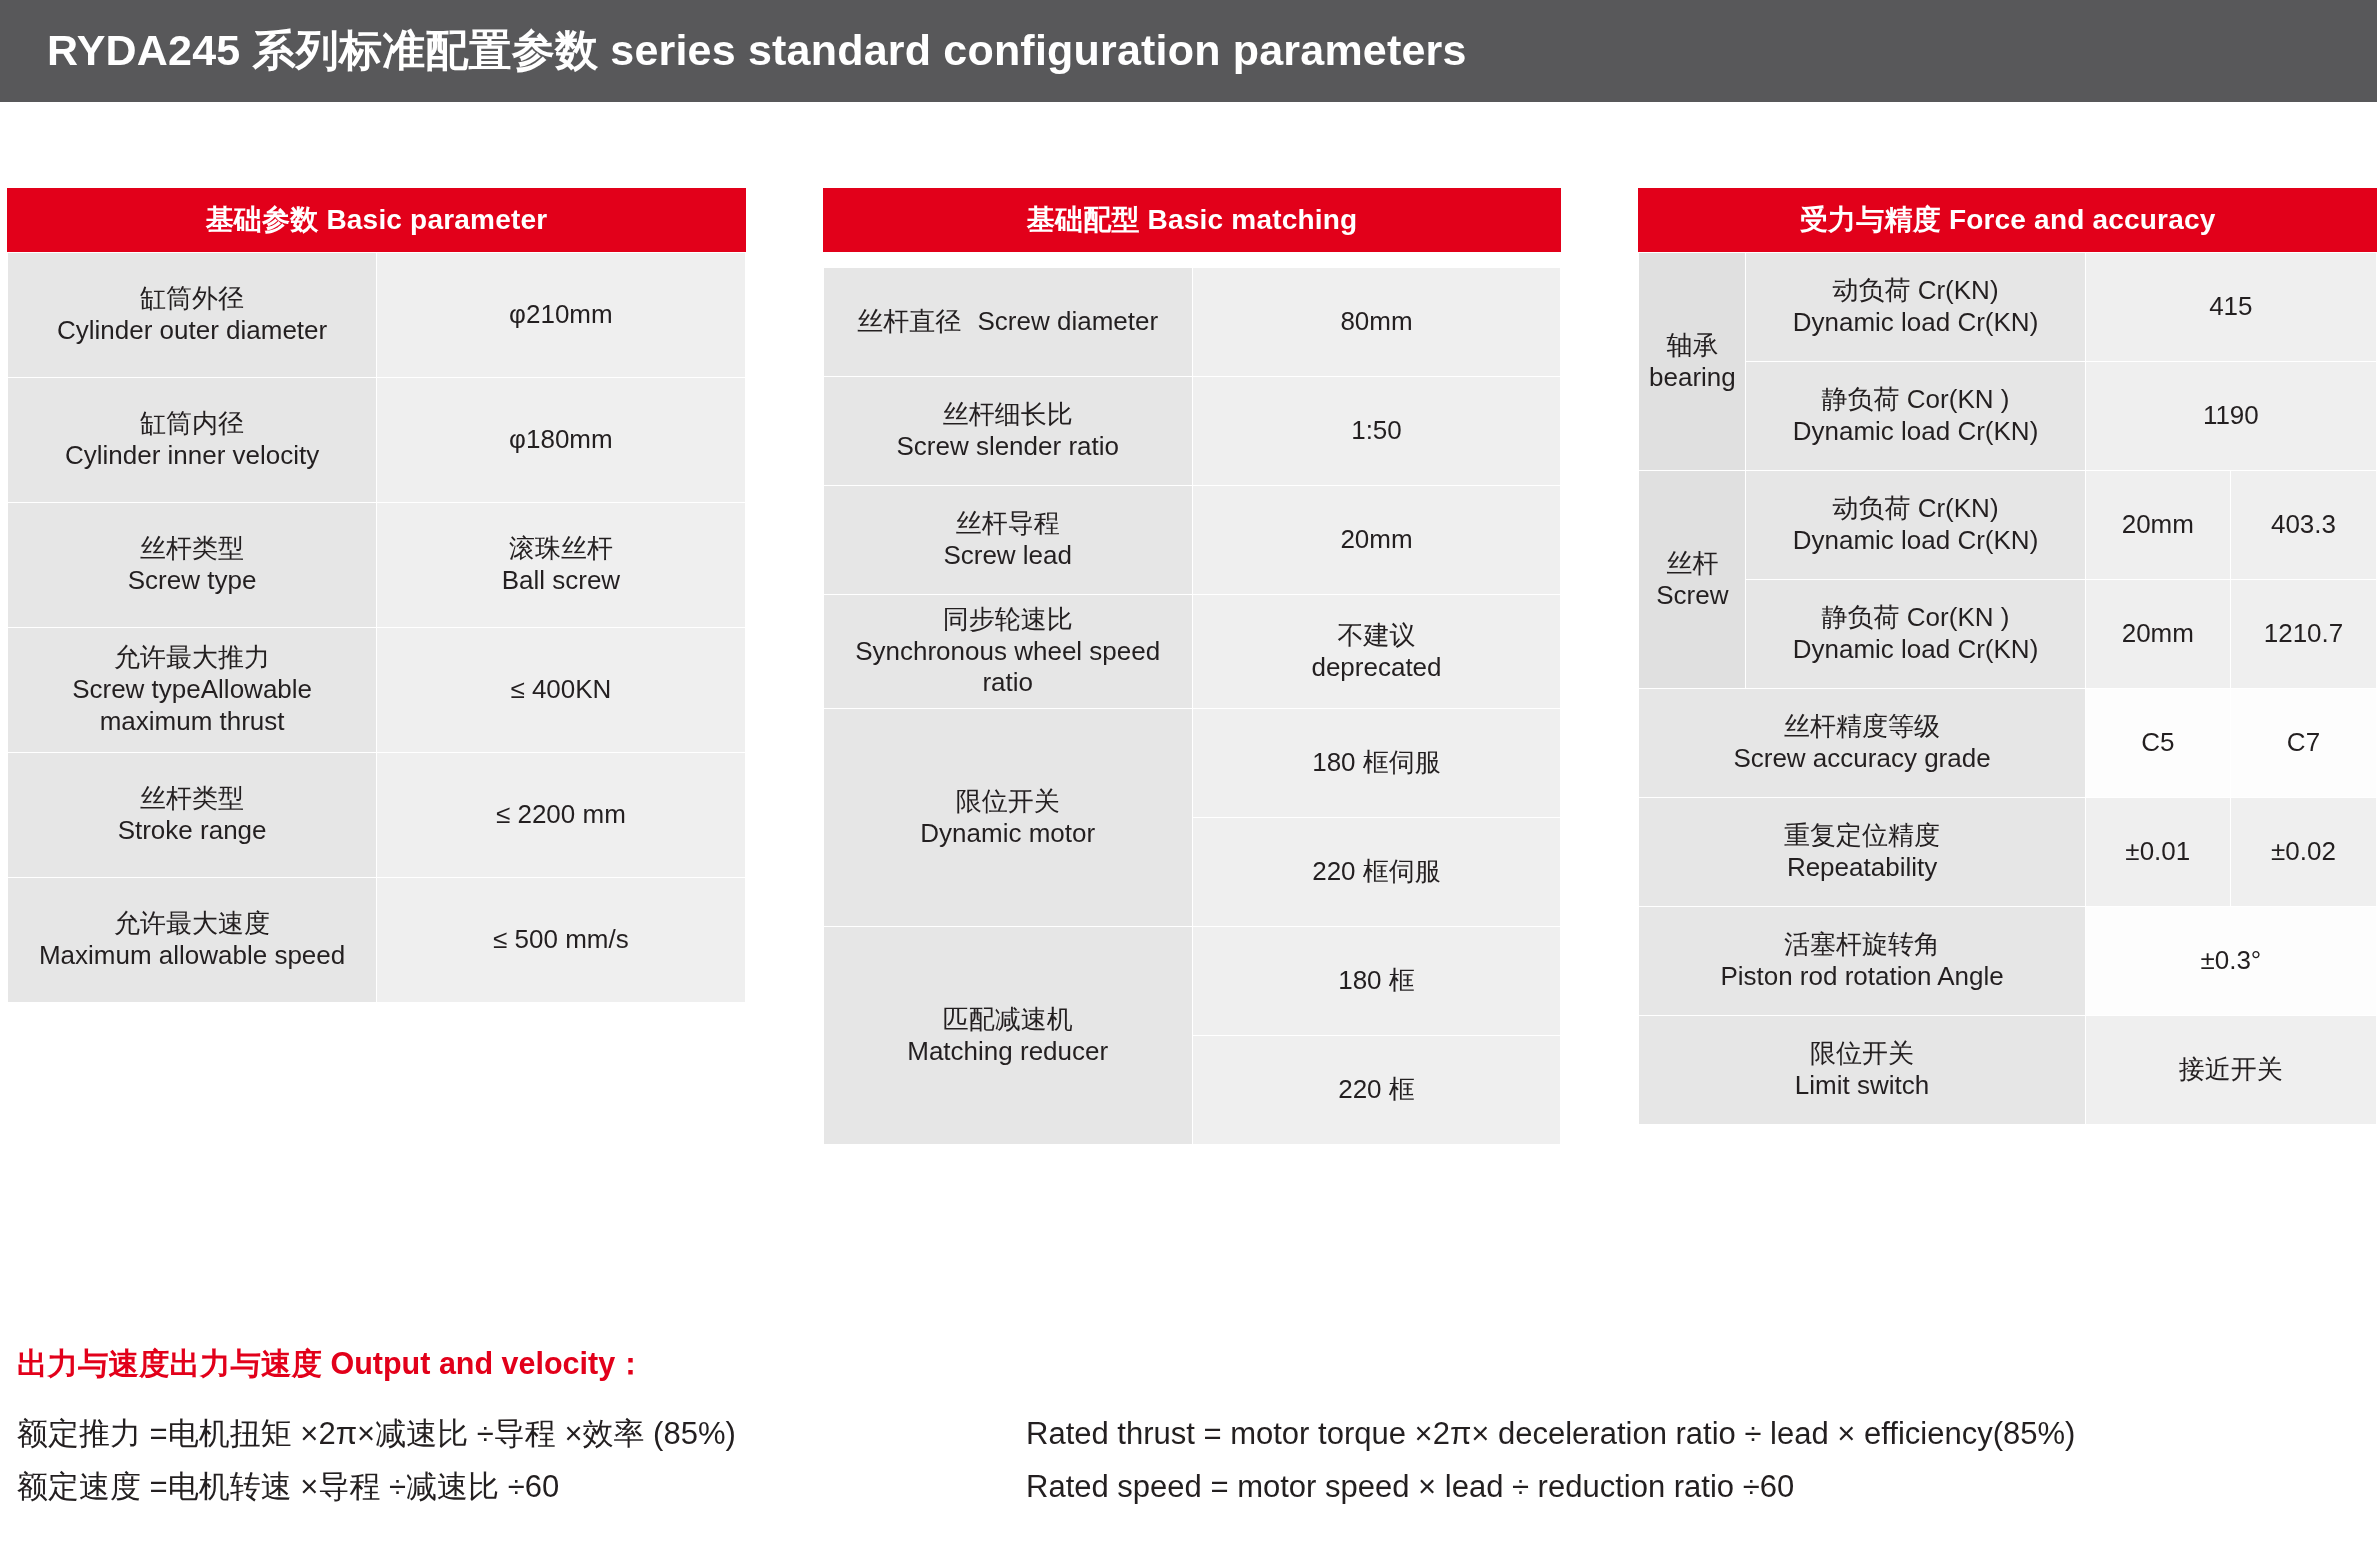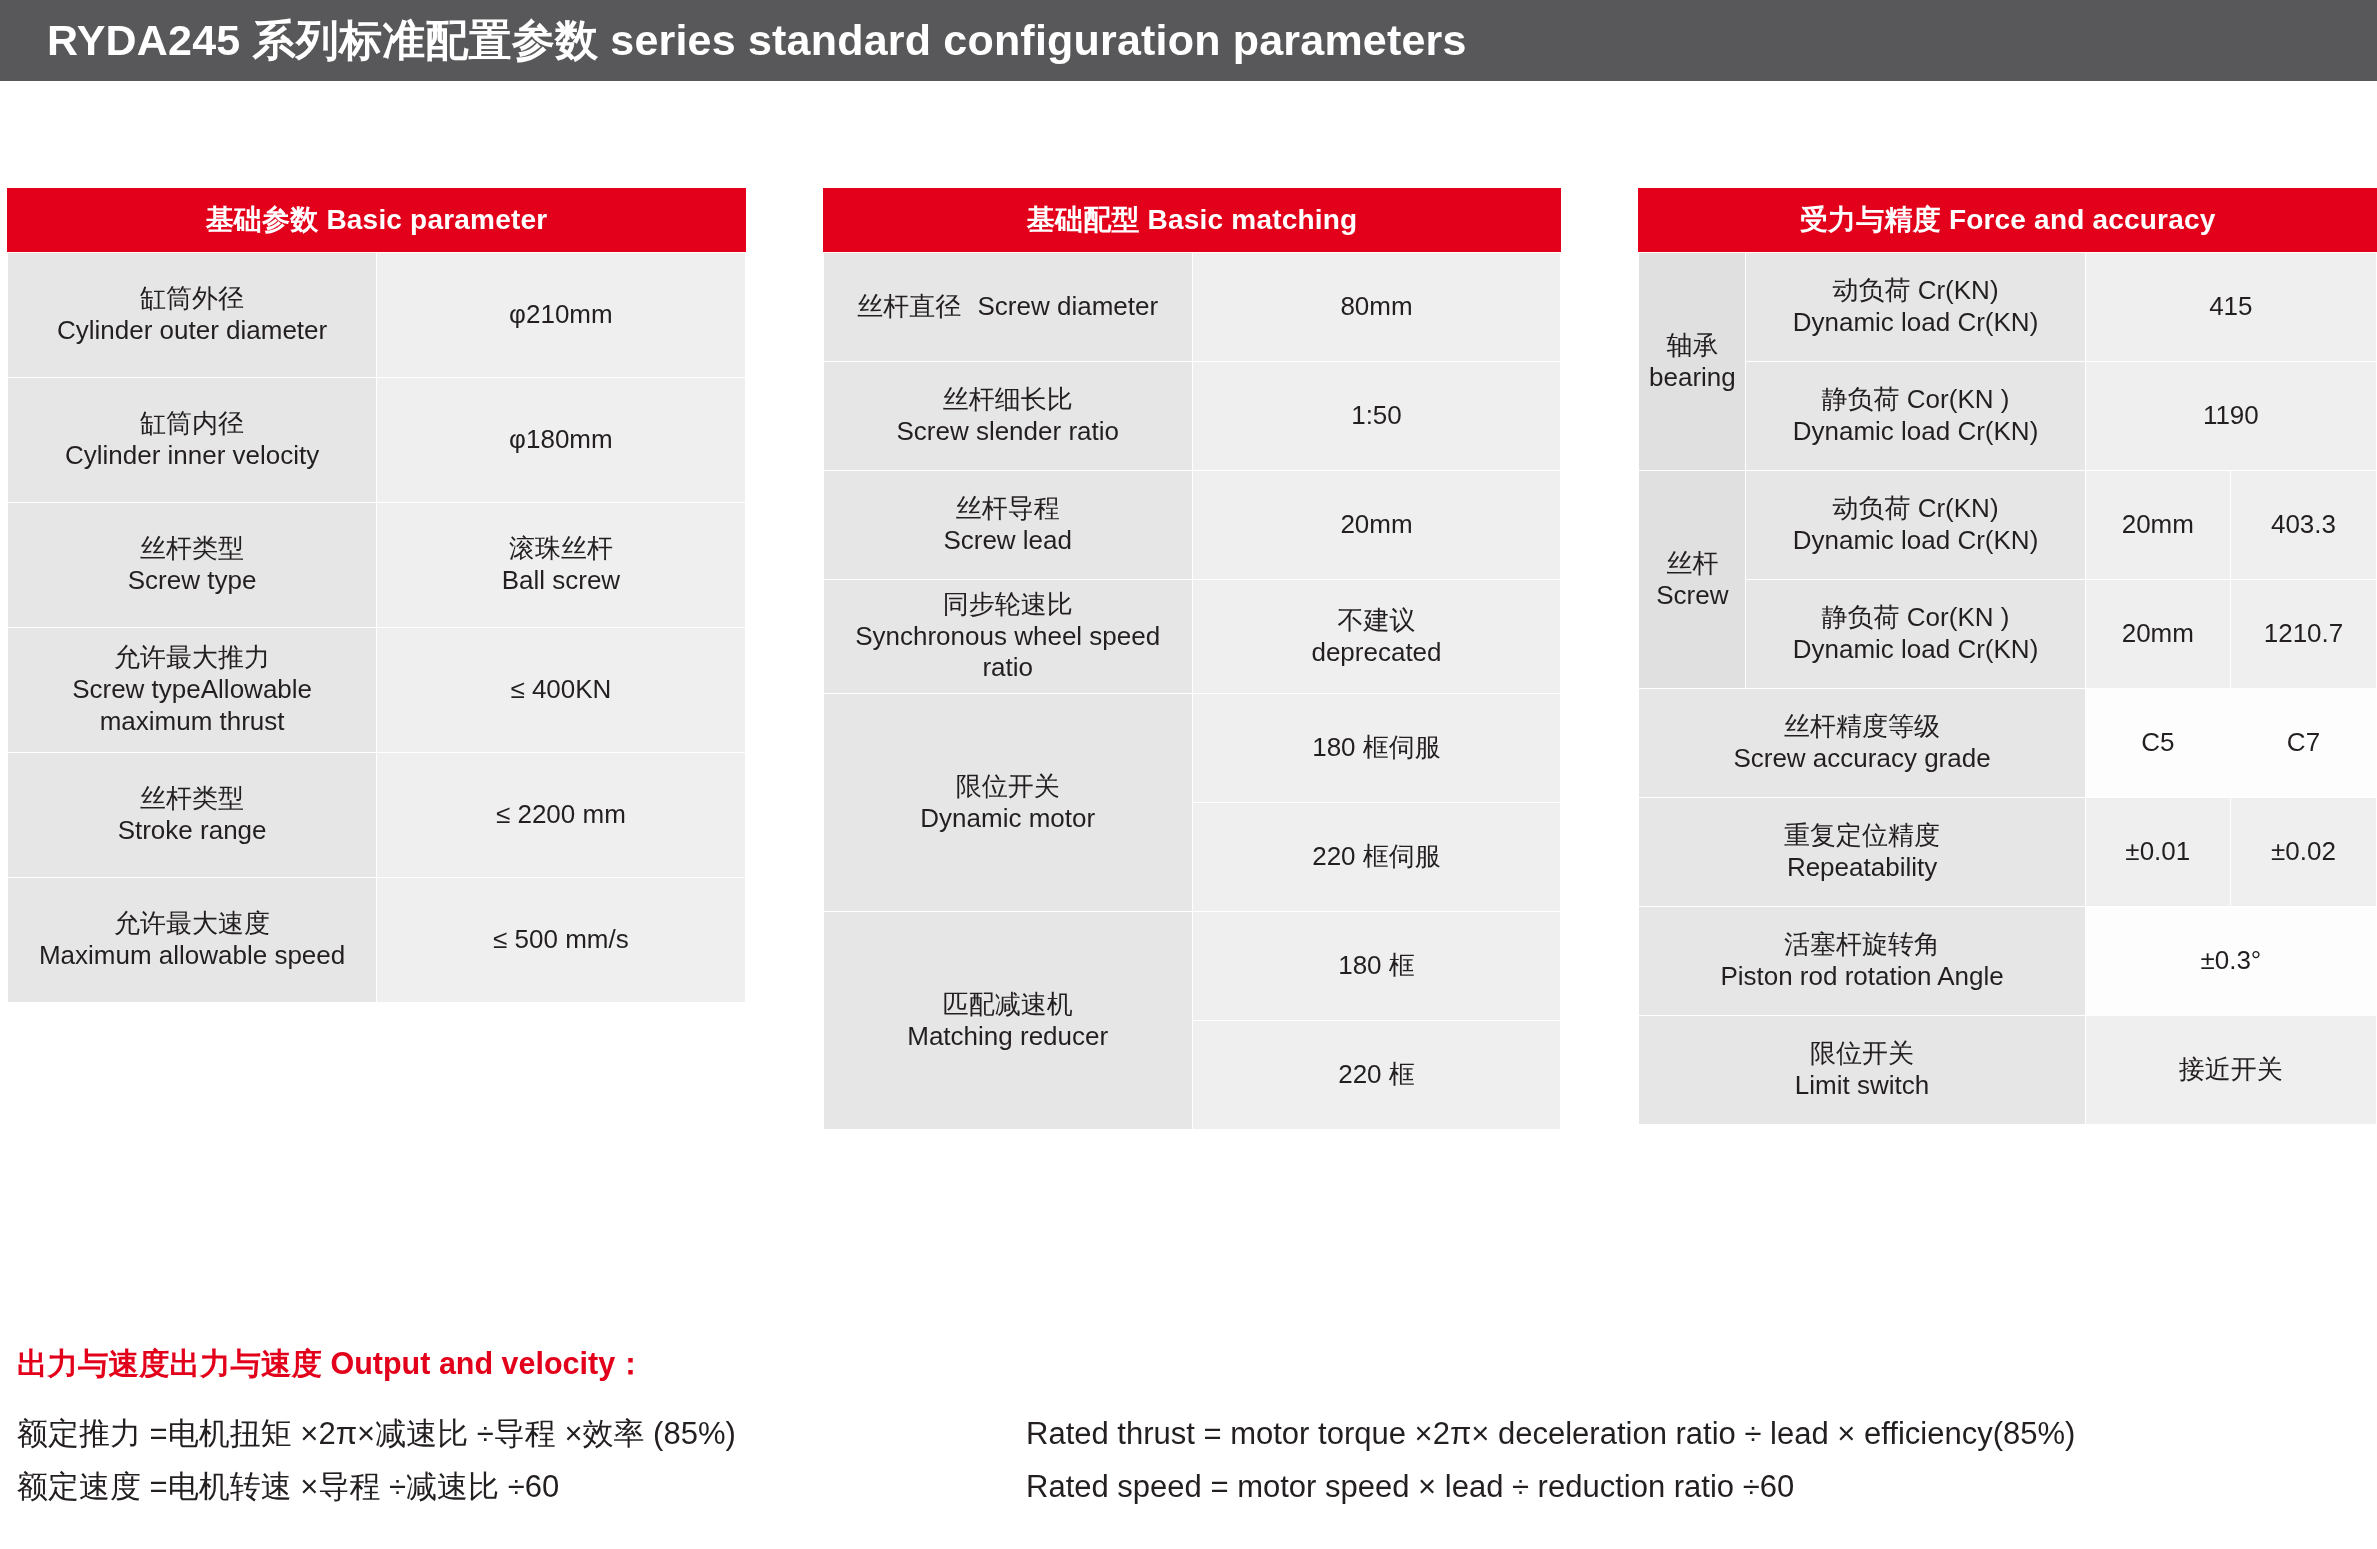--- a/index.html
+++ b/index.html
@@ -20,21 +20,21 @@
     width: 2377px;
     height: 1550px;
   }
 
   
   .header-bar {
     position: absolute;
     left: 0;
     top: 0;
     width: 2377px;
-    height: 81px;
+    height: 102px;
     background: #58585a;
     display: flex;
     align-items: center;
   }
   .header-title {
     color: #ffffff;
     font-size: 43px;
     font-weight: bold;
     letter-spacing: 0.2px;
     padding-left: 47px;
@@ -49,21 +49,21 @@
     width: 2377px;
     display: flex;
     align-items: flex-start;
     justify-content: center;
   }
   .col {
     display: flex;
     flex-direction: column;
   }
   .col-1 { margin-left: 7.2px; width: 746px; }
-  .col-2 { margin-left: 77px; width: 746px; }
+  .col-2 { margin-left: 77px; width: 746px; gap: 15px; }
   .col-3 { margin-left: 77px; width: 746px; }
 
   .col-header {
     background: #e2001a;
     color: #ffffff;
     font-size: 28px;
     font-weight: bold;
     height: 64px;
     display: flex;
     align-items: center;

